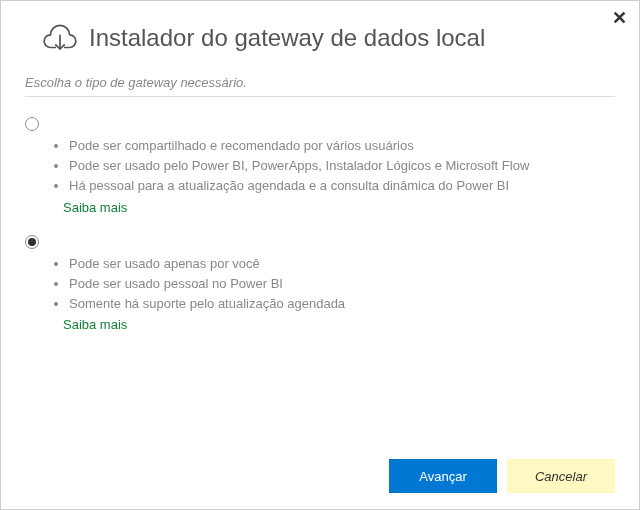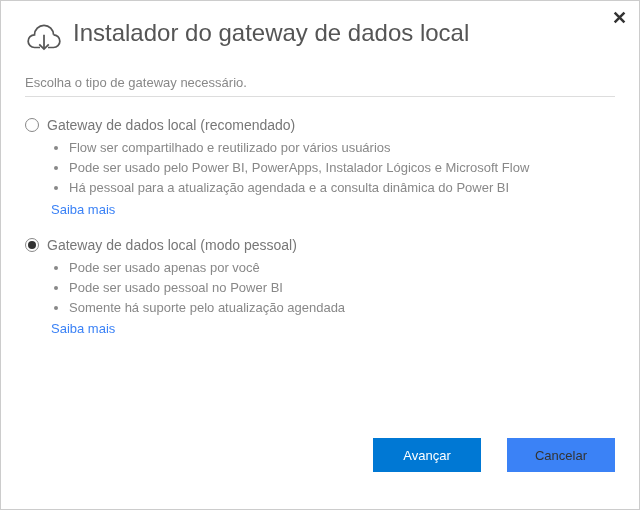--- a/index.html
+++ b/index.html
@@ -8,22 +8,22 @@
       font-size: 13px;
       color: #666;
       background: #fff;
       width: 640px;
       height: 510px;
       position: relative;
       border: 1px solid #ccc;
     }
     .header {
       display: flex;
-      align-items: flex-start;
-      padding: 18px 24px 0 24px;
+      align-items: center;
+      padding: 18px 24px 0 40px;
       position: relative;
     }
     .header-icon {
       width: 38px;
       height: 38px;
       margin-right: 10px;
       flex-shrink: 0;
     }
     .header-title {
       font-size: 24px;
@@ -37,20 +37,21 @@
       font-size: 18px;
       color: #333;
       cursor: pointer;
       font-weight: bold;
       line-height: 1;
     }
     .subtitle {
       margin: 18px 24px 6px 24px;
       color: #888;
       font-size: 13px;
+      font-style: italic;
     }
     .divider {
       margin: 0 24px;
       border: none;
       border-top: 1px solid #ddd;
     }
     .options {
       padding: 20px 24px 0 24px;
     }
     .option {
@@ -87,47 +88,48 @@
       list-style: disc;
       margin: 6px 0 4px 44px;
       color: #888;
       font-size: 13px;
     }
     .option-bullets li {
       margin-bottom: 2px;
       line-height: 1.4;
     }
     .learn-more {
-      margin-left: 26px;
-      color: #3b82f6;
+      margin-left: 38px;
+      color: #15803d;
       font-size: 13px;
       cursor: pointer;
     }
     .footer {
       position: absolute;
-      bottom: 37px;
+      bottom: 16px;
       right: 24px;
       display: flex;
-      gap: 26px;
+      gap: 10px;
     }
     .btn {
       min-width: 108px;
       height: 34px;
       border: none;
       font-size: 13px;
       cursor: pointer;
       font-family: inherit;
     }
     .btn-primary {
       background: #0078d4;
       color: #fff;
     }
     .btn-secondary {
-      background: #3b82f6;
+      background: #fef9c3;
       color: #333;
+      font-style: italic;
     }
   </style>
 </head>
 <body>
 
 <div class="close-btn">✕</div>
 
 <div class="header">
   <span class="header-icon">
     <svg viewBox="0 0 48 48" fill="none" stroke="#555" stroke-width="2.2">
@@ -141,34 +143,32 @@
 </div>
 
 <div class="subtitle">Escolha o tipo de gateway necessário.</div>
 <hr class="divider">
 
 <div class="options">
 
   <div class="option">
     <div class="option-row">
       <span class="radio"></span>
-      <span class="option-label">Gateway de dados local (recomendado)</span>
     </div>
     <ul class="option-bullets">
-      <li>Flow ser compartilhado e reutilizado por vários usuários</li>
+      <li>Pode ser compartilhado e recomendado por vários usuários</li>
       <li>Pode ser usado pelo Power BI, PowerApps, Instalador Lógicos e Microsoft Flow</li>
       <li>Há pessoal para a atualização agendada e a consulta dinâmica do Power BI</li>
     </ul>
     <div class="learn-more">Saiba mais</div>
   </div>
 
   <div class="option">
     <div class="option-row">
       <span class="radio selected"></span>
-      <span class="option-label">Gateway de dados local (modo pessoal)</span>
     </div>
     <ul class="option-bullets">
       <li>Pode ser usado apenas por você</li>
       <li>Pode ser usado pessoal no Power BI</li>
       <li>Somente há suporte pelo atualização agendada</li>
     </ul>
     <div class="learn-more">Saiba mais</div>
   </div>
 
 </div>

